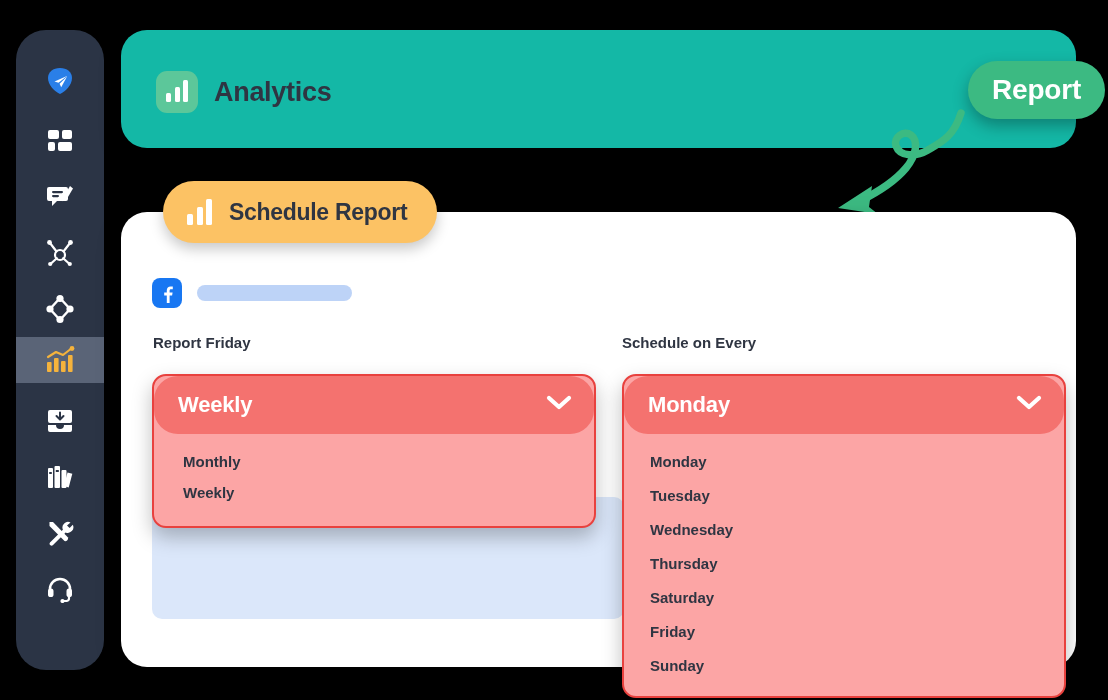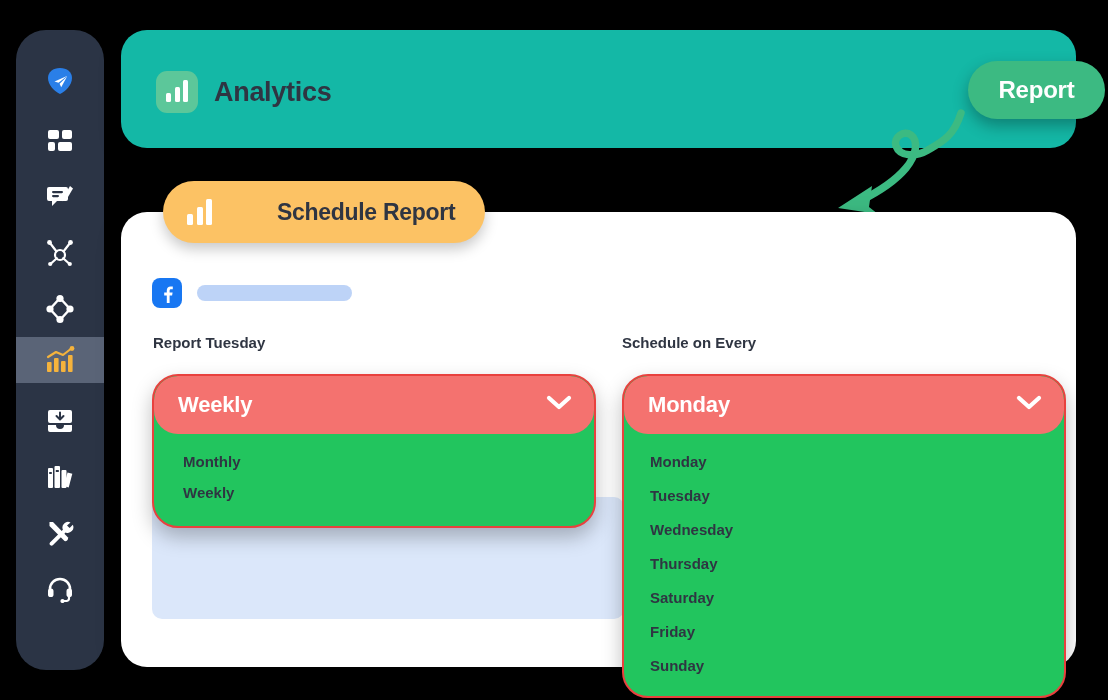--- a/index.html
+++ b/index.html
@@ -96,21 +96,21 @@
     position: absolute;
     left: 968px;
     top: 61px;
     width: 137px;
     height: 58px;
     border: none;
     border-radius: 29px;
     background: #3cba82;
     color: #ffffff;
     font-family: "Liberation Sans", sans-serif;
-    font-size: 24px;
+    font-size: 28px;
     font-weight: bold;
     letter-spacing: -0.2px;
     cursor: pointer;
     box-shadow: 0 7px 16px rgba(0,0,0,0.30);
     padding: 0;
   }
 
   
   #arrow-annotation {
     position: absolute;
@@ -149,21 +149,20 @@
     cursor: pointer;
   }
   #schedule-tab .minibars { height: 26px; }
   #schedule-tab .minibars i { width: 6px; }
   #schedule-tab-label {
     font-size: 23px;
     font-weight: bold;
     color: #2f3542;
     letter-spacing: -0.3px;
     white-space: nowrap;
-    margin-left: 48px;
   }
 
   
   #fb-icon {
     position: absolute;
     left: 152px;
     top: 278px;
     width: 30px;
     height: 30px;
     border-radius: 8px;
@@ -190,22 +189,22 @@
     color: #2f3542;
     white-space: nowrap;
   }
   #label-report-period { left: 153px; top: 334px; }
   #label-schedule-every { left: 622px; top: 334px; text-align: right; }
 
   
   .dropdown {
     position: absolute;
     border: 2.5px solid #e8413e;
-    border-radius: 26px;
-    background: #22c55e;
+    border-radius: 14px;
+    background: #fca5a5;
     box-shadow: 0 9px 20px rgba(0,0,0,0.26);
     overflow: hidden;
   }
   .dd-header {
     height: 58px;
     background: #f4726f;
     border-radius: 24px;
     display: flex;
     align-items: center;
     justify-content: space-between;
@@ -424,21 +423,21 @@
   <span id="fb-icon">
     <svg width="20" height="20" viewBox="0 0 20 20">
       <path d="M12.6 20 v-7.4 h2.5 l0.5 -3 h-3 v-1.9 c0 -0.9 0.3 -1.5 1.6 -1.5 h1.6 V3.6 C15.4 3.5 14.5 3.4 13.5 3.4 c -2.2 0 -3.7 1.4 -3.7 3.9 v2.3 H7.2 v3 h2.6 V20 z" fill="#ffffff"></path>
     </svg>
   </span>
   <div id="fb-placeholder-bar"></div>
 
   <div id="blue-panel"></div>
   <div id="blue-panel-bar"></div>
 
-  <div class="field-label" id="label-report-period">Report Tuesday</div>
+  <div class="field-label" id="label-report-period">Report Friday</div>
   <div class="field-label" id="label-schedule-every">Schedule on Every</div>
 
   <div class="dropdown" id="dropdown-period">
     <div class="dd-header">
       <span class="dd-value">Weekly</span>
       <span>
         <svg width="26" height="16" viewBox="0 0 26 16">
           <path d="M3 3 L13 12 L23 3" fill="none" stroke="#ffffff" stroke-width="4.2" stroke-linecap="round" stroke-linejoin="round"></path>
         </svg>
       </span>

